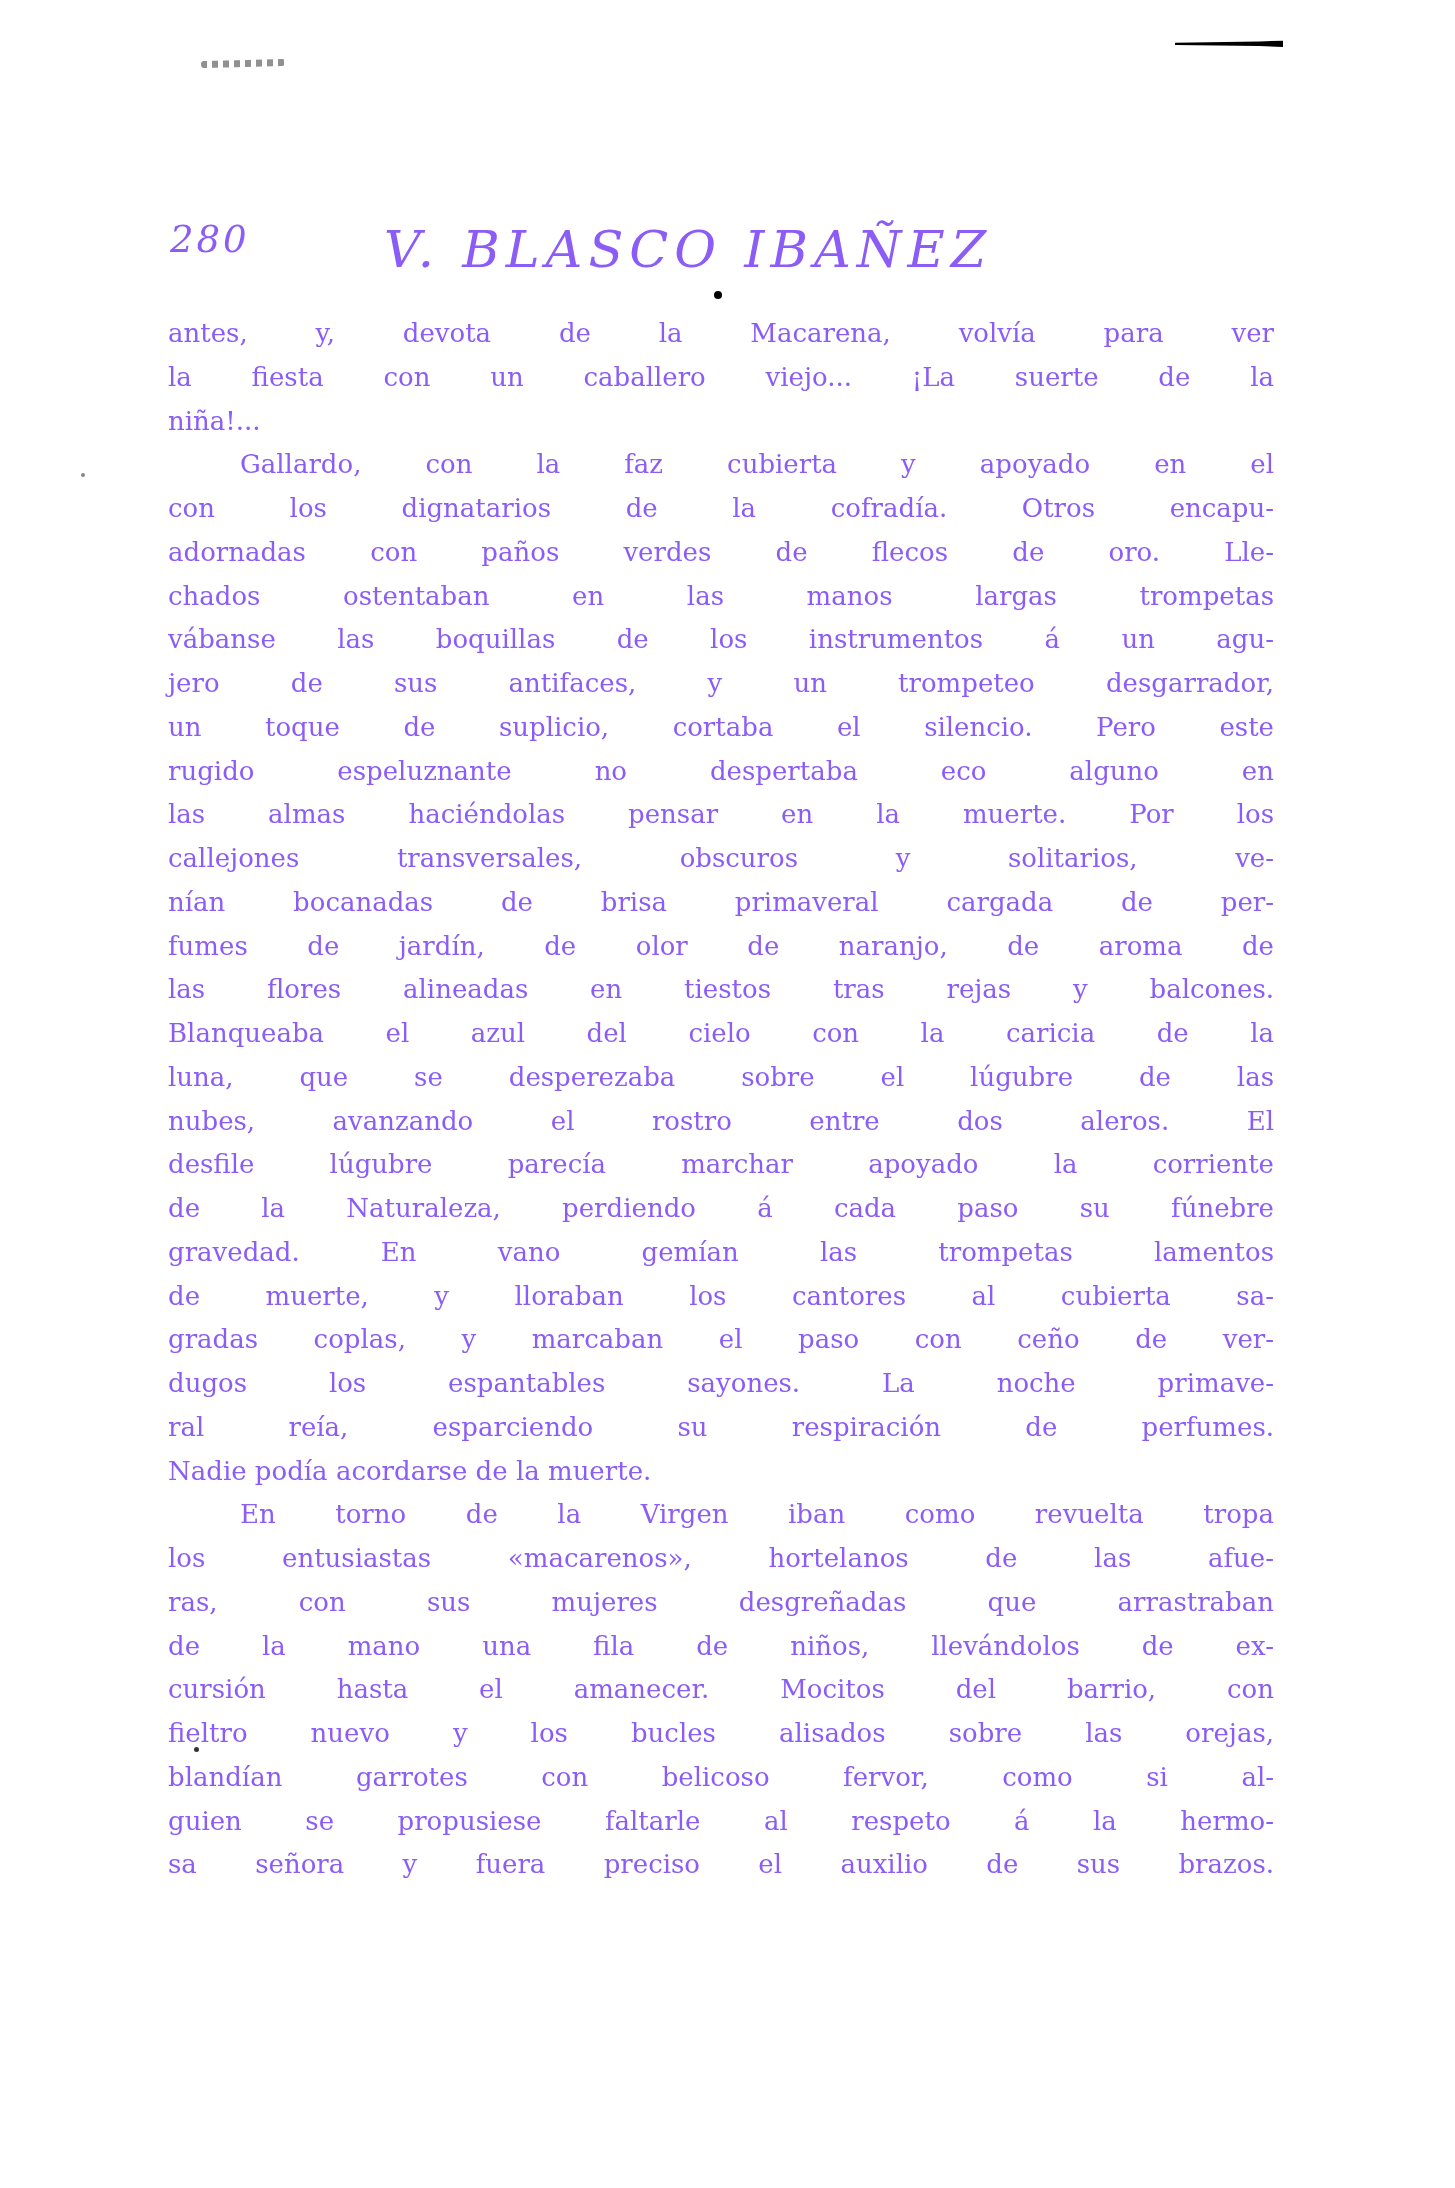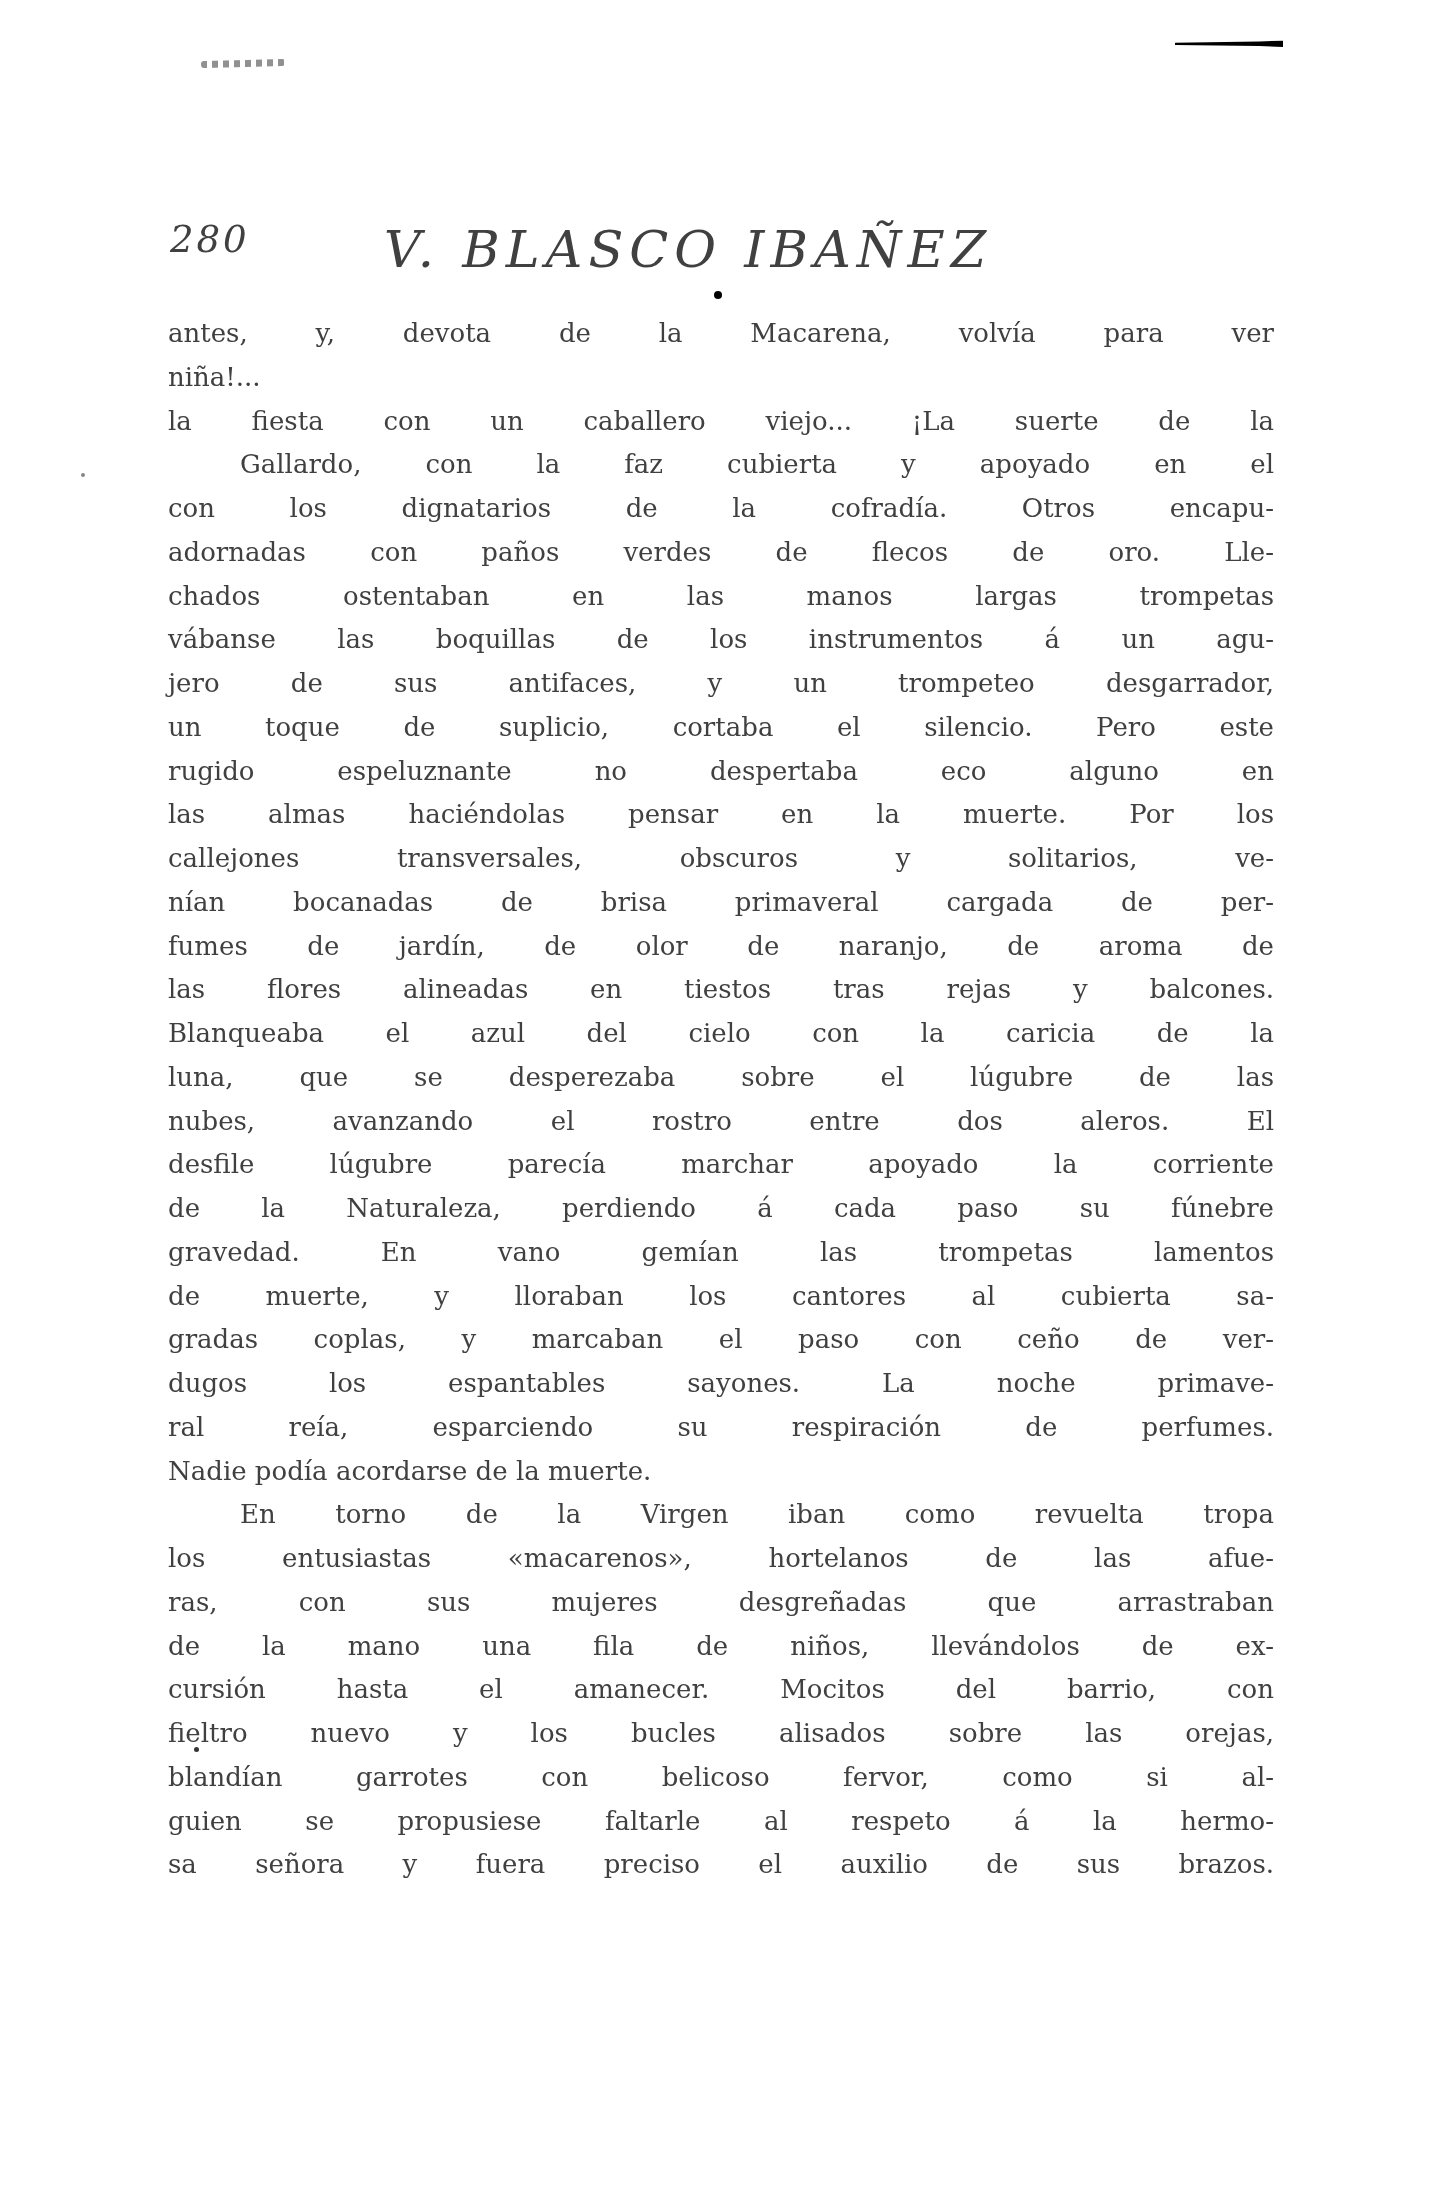--- a/index.html
+++ b/index.html
@@ -3,21 +3,21 @@
 <meta charset="utf-8">
 <style>
   html,body{margin:0;padding:0;background:#ffffff;}
   .page{
     position:relative;
     width:1283px;
     height:2188px;
     background:#ffffff;
     overflow:hidden;
     font-family:"DejaVu Serif","Liberation Serif",serif;
-    color:#404040;
+    color:#8b5cf6;
   }
   .pagenum{
     position:absolute;
     left:170px;
     top:218px;
     font-size:37px;
     font-style:italic;
     letter-spacing:3px;
   }
   .running-header{
@@ -95,22 +95,22 @@
 
 <div class="page">
 
   <div class="pagenum">280</div>
 
   <div class="running-header">V. BLASCO IBAÑEZ</div>
 
   <div class="textblock">
       <div class="para">
         <div class="line">antes, y, devota de la Macarena, volvía para ver</div>
+        <div class="line">la fiesta con un caballero viejo... ¡La suerte de la</div>
         <div class="line flush">niña!...</div>
-        <div class="line">la fiesta con un caballero viejo... ¡La suerte de la</div>
       </div>
       <div class="para">
         <div class="line indent">Gallardo, con la faz cubierta y apoyado en el</div>
         <div class="line">con los dignatarios de la cofradía. Otros encapu-</div>
         <div class="line">adornadas con paños verdes de flecos de oro. Lle-</div>
         <div class="line">chados ostentaban en las manos largas trompetas</div>
         <div class="line">vábanse las boquillas de los instrumentos á un agu-</div>
         <div class="line">jero de sus antifaces, y un trompeteo desgarrador,</div>
         <div class="line">un toque de suplicio, cortaba el silencio. Pero este</div>
         <div class="line">rugido espeluznante no despertaba eco alguno en</div>

